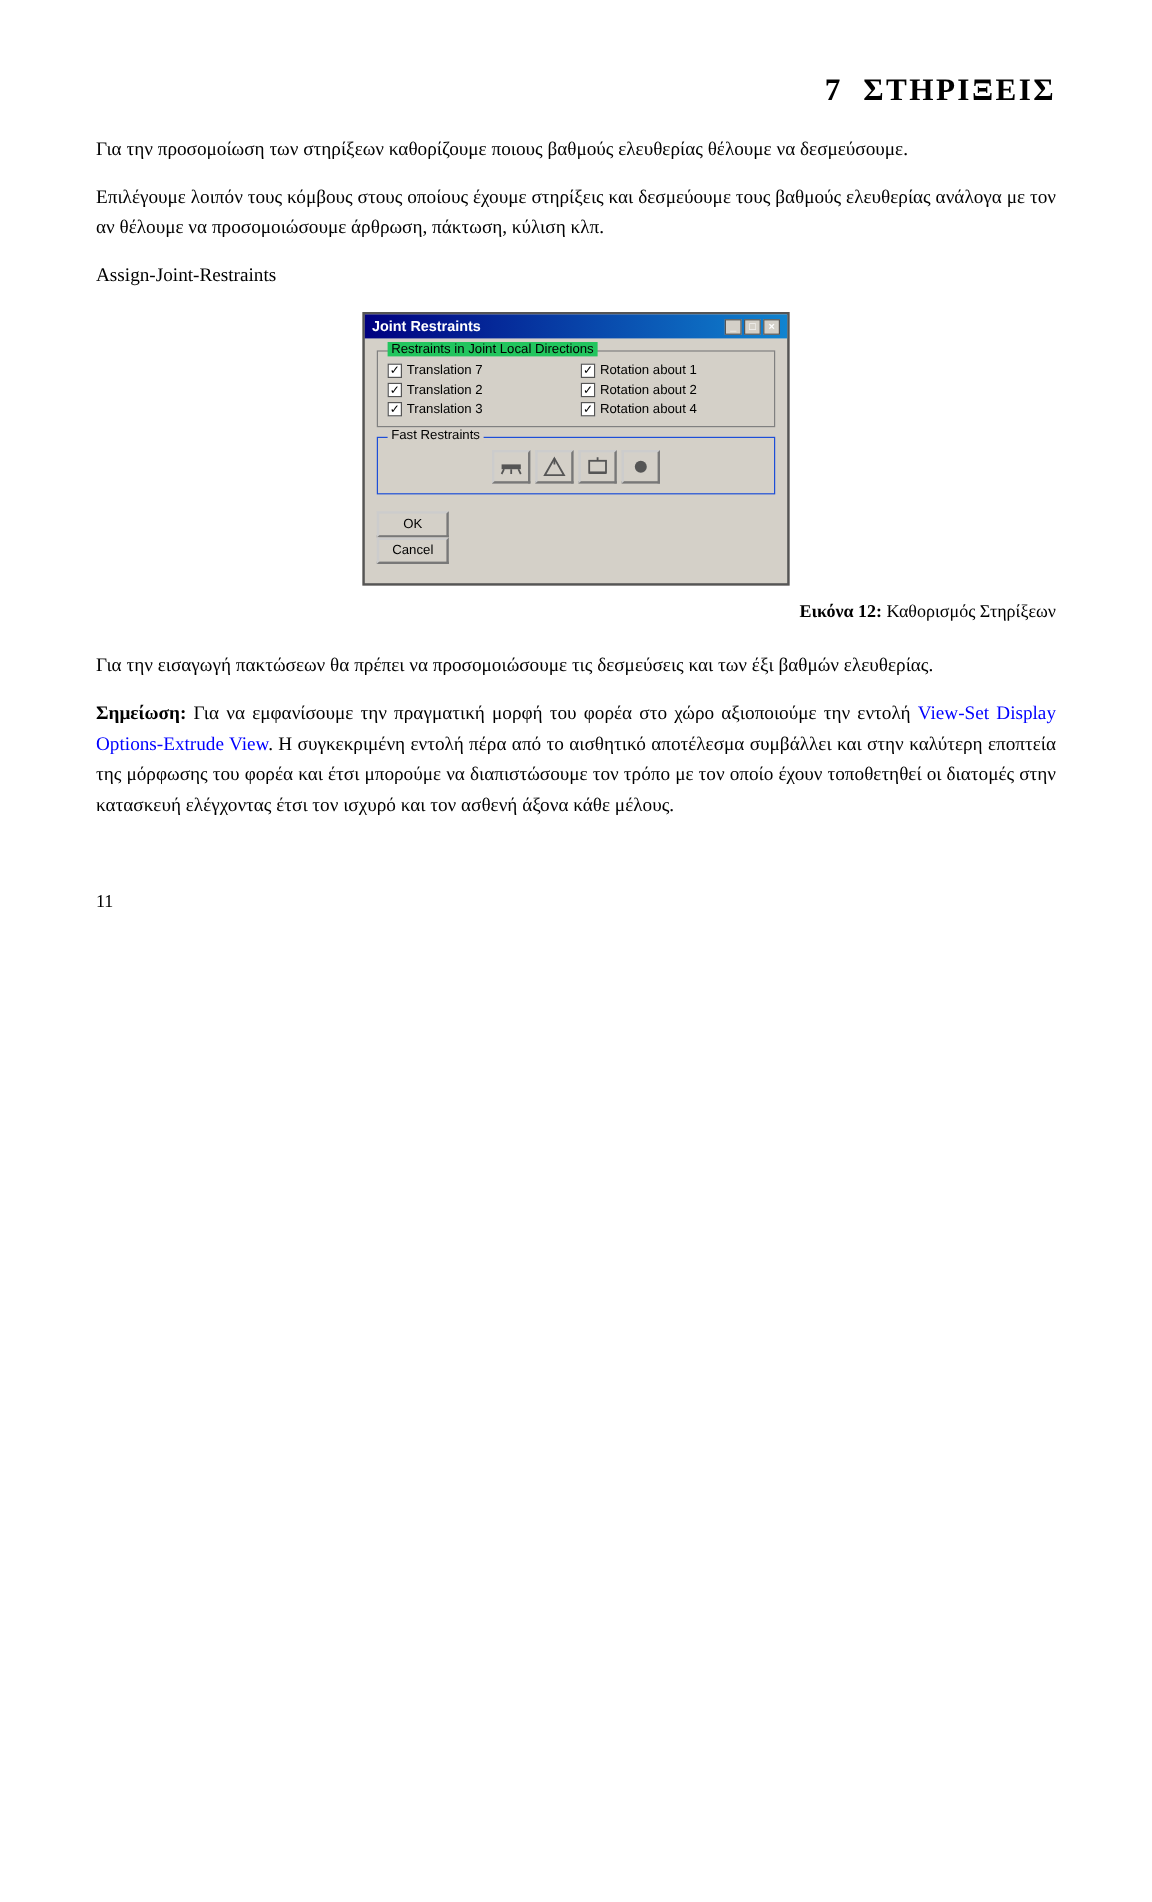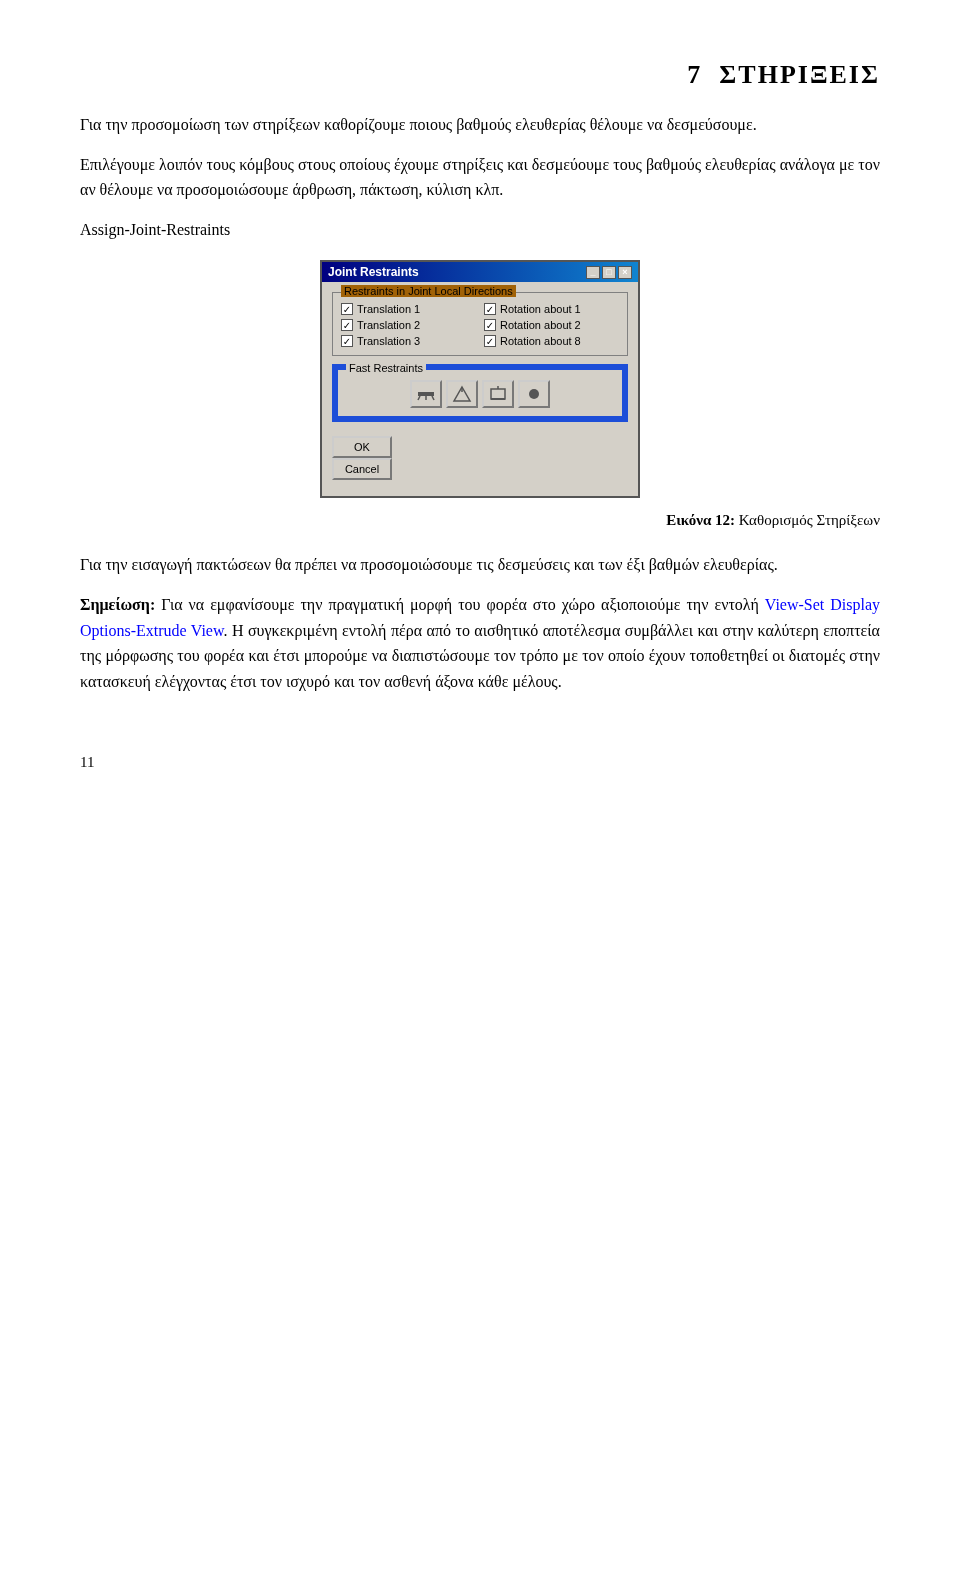--- a/index.html
+++ b/index.html
@@ -30,21 +30,21 @@
       font-style: normal;
     }
     .dialog-wrapper {
       display: flex;
       justify-content: center;
       margin-bottom: 10px;
     }
     .dialog-box {
       border: 2px solid #555;
       background: #d4d0c8;
-      width: 320px;
+      width: 356px;
       font-family: Arial, sans-serif;
       font-size: 12px;
     }
     .dialog-titlebar {
       background: linear-gradient(to right, #000080, #1084d0);
       color: white;
       font-size: 12px;
       padding: 3px 6px;
       font-weight: bold;
       display: flex;
@@ -72,21 +72,21 @@
     .group-box {
       border: 1px solid #808080;
       margin-bottom: 8px;
       padding: 6px 8px 8px 8px;
       position: relative;
     }
     .group-box-title {
       position: absolute;
       top: -8px;
       left: 8px;
-      background: #a16207;
+      background: #22c55e;
       padding: 0 3px;
       font-size: 11px;
     }
     .restraints-grid {
       display: grid;
       grid-template-columns: 1fr 1fr;
       gap: 4px 8px;
       margin-top: 4px;
     }
     .checkbox-row {
@@ -100,21 +100,21 @@
       height: 12px;
       border: 1px solid #555;
       background: white;
       display: flex;
       align-items: center;
       justify-content: center;
       font-size: 10px;
       flex-shrink: 0;
     }
     .fast-restraints-group {
-      border: 6px solid #1d4ed8;
+      border: 1px solid #1d4ed8;
       margin-bottom: 10px;
       padding: 6px 8px 8px 8px;
       position: relative;
     }
     .fast-restraints-title {
       position: absolute;
       top: -8px;
       left: 8px;
       background: #d4d0c8;
       padding: 0 3px;
@@ -201,21 +201,21 @@
         <div class="dialog-titlebar-btn">×</div>
       </div>
     </div>
     <div class="dialog-content">
       <div class="group-box">
         <span class="group-box-title">Restraints in Joint Local Directions</span>
         <div class="restraints-grid">
 
           <div class="checkbox-row">
             <div class="cb">✓</div>
-            <span>Translation 1</span>
+            <span>Translation 7</span>
           </div>
           <div class="checkbox-row">
             <div class="cb">✓</div>
             <span>Rotation about 1</span>
           </div>
 
           <div class="checkbox-row">
             <div class="cb">✓</div>
             <span>Translation 2</span>
           </div>
@@ -223,21 +223,21 @@
             <div class="cb">✓</div>
             <span>Rotation about 2</span>
           </div>
 
           <div class="checkbox-row">
             <div class="cb">✓</div>
             <span>Translation 3</span>
           </div>
           <div class="checkbox-row">
             <div class="cb">✓</div>
-            <span>Rotation about 8</span>
+            <span>Rotation about 4</span>
           </div>
         </div>
       </div>
 
       <div class="fast-restraints-group">
         <span class="fast-restraints-title">Fast Restraints</span>
         <div class="fast-buttons">
           <div class="fast-btn">
             <svg class="icon-svg" viewBox="0 0 20 20">
               <rect x="2" y="8" width="16" height="4" fill="#555"></rect>

